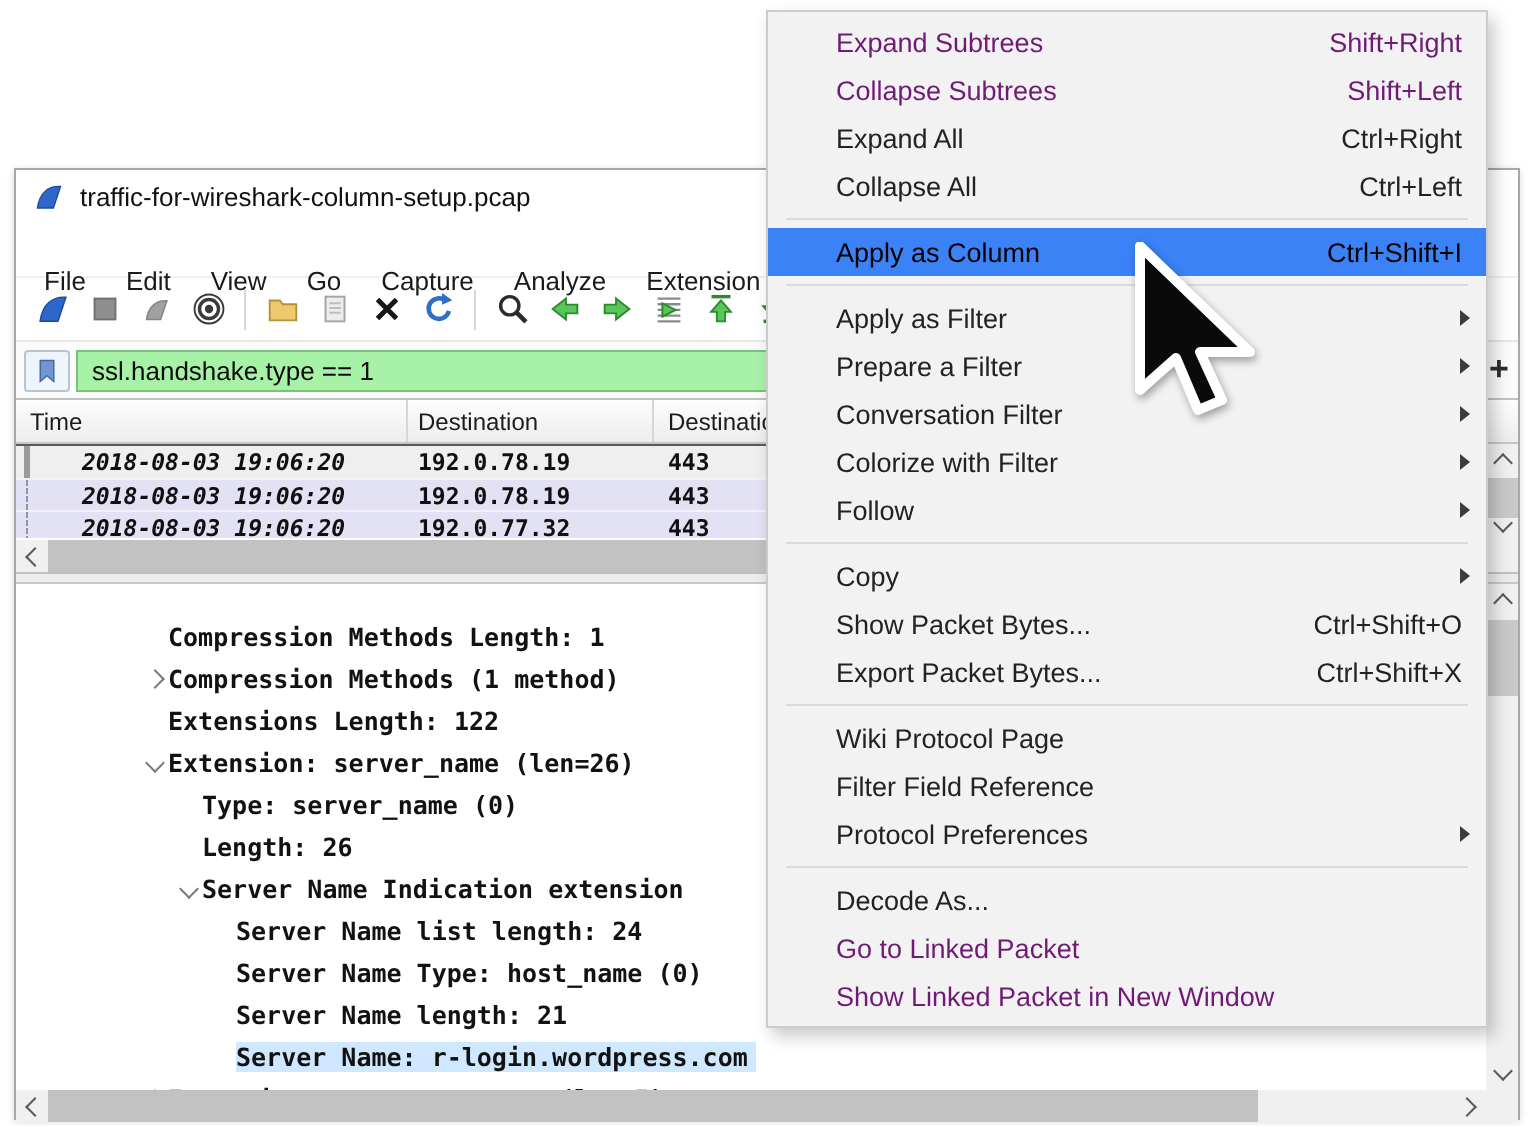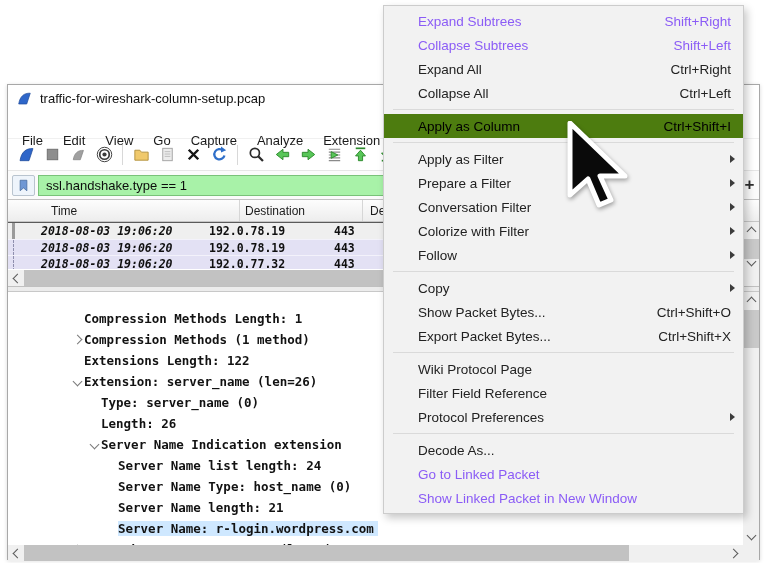--- a/index.html
+++ b/index.html
@@ -71,22 +71,22 @@
   .tree-fill{flex:1;}
   .tree-row.selected .tree-text,.tree-row.selected .tree-fill{background:#cfe8ff;}
   .detail-vscroll{top:0;right:0;height:253px;}
   
   #ctxmenu{position:absolute;left:383px;top:5px;width:361px;background:#f2f2f2;
            border:1px solid #cccccc;box-sizing:border-box;padding:3px 0;z-index:10;
            box-shadow:3px 4px 8px rgba(0,0,0,.22);font-size:13.5px;color:#222;}
   .menu-item{height:24px;display:flex;align-items:center;padding:0 8px 0 34px;position:relative;}
   .menu-item .lbl{flex:1;white-space:nowrap;}
   .menu-item .sc{margin-right:4px;white-space:nowrap;}
-  .menu-item.disabled{color:#8b5cf6;gap:12px;}
-  .menu-item.highlighted{background:#4d7c0f;color:#000;}
+  .menu-item.disabled{color:#701a75;gap:12px;}
+  .menu-item.highlighted{background:#3b82f6;color:#000;}
   .submenu-arrow{width:0;height:0;border-left:5px solid #3c3c3c;border-top:4px solid transparent;
                  border-bottom:4px solid transparent;margin-left:8px;}
   .menu-sep{height:1px;background:#dadada;margin:4px 9px;}
   
   #cursor{position:absolute;left:567px;top:121px;z-index:20;filter:drop-shadow(1px 2px 2px rgba(0,0,0,.35));}
 </style>
 </head>
 <body>
 
 <div id="canvas">
@@ -204,21 +204,21 @@
         </span>
       </div>
       <div class="filter-input">
         <span>ssl.handshake.type == 1</span>
       </div>
       <div class="add-filter">+</div>
     </div>
 
     <div class="packetlist">
       <div class="pl-header">
-        <div class="pl-h" style="width:196px;padding-left:7px;margin-left:36px;">Time</div>
+        <div class="pl-h" style="width:196px;padding-left:7px;">Time</div>
         <div class="pl-h" style="width:123px;padding-left:5px;">Destination</div>
         <div class="pl-h" style="flex:1;padding-left:7px;border-right:none;">Destination Port</div>
       </div>
       <div class="pl-rows">
           <div class="pl-row">
             <div class="pl-gutter"></div>
             <div class="pl-c-time">2018-08-03 19:06:20</div>
             <div class="pl-c-dest">192.0.78.19</div>
             <div class="pl-c-port">443</div>
           </div>

